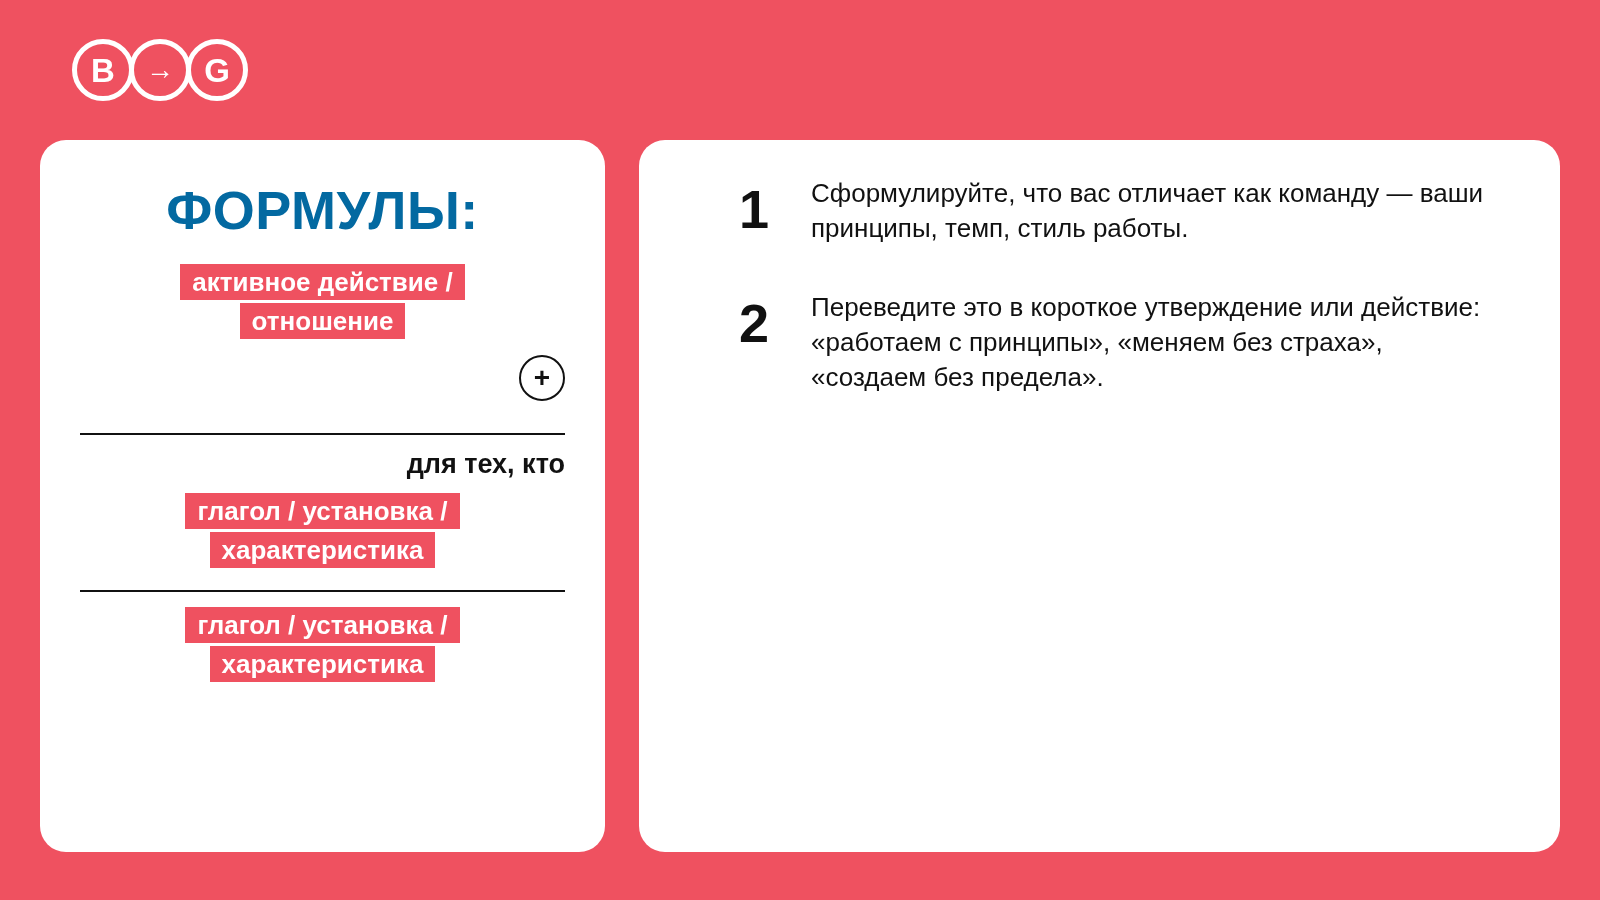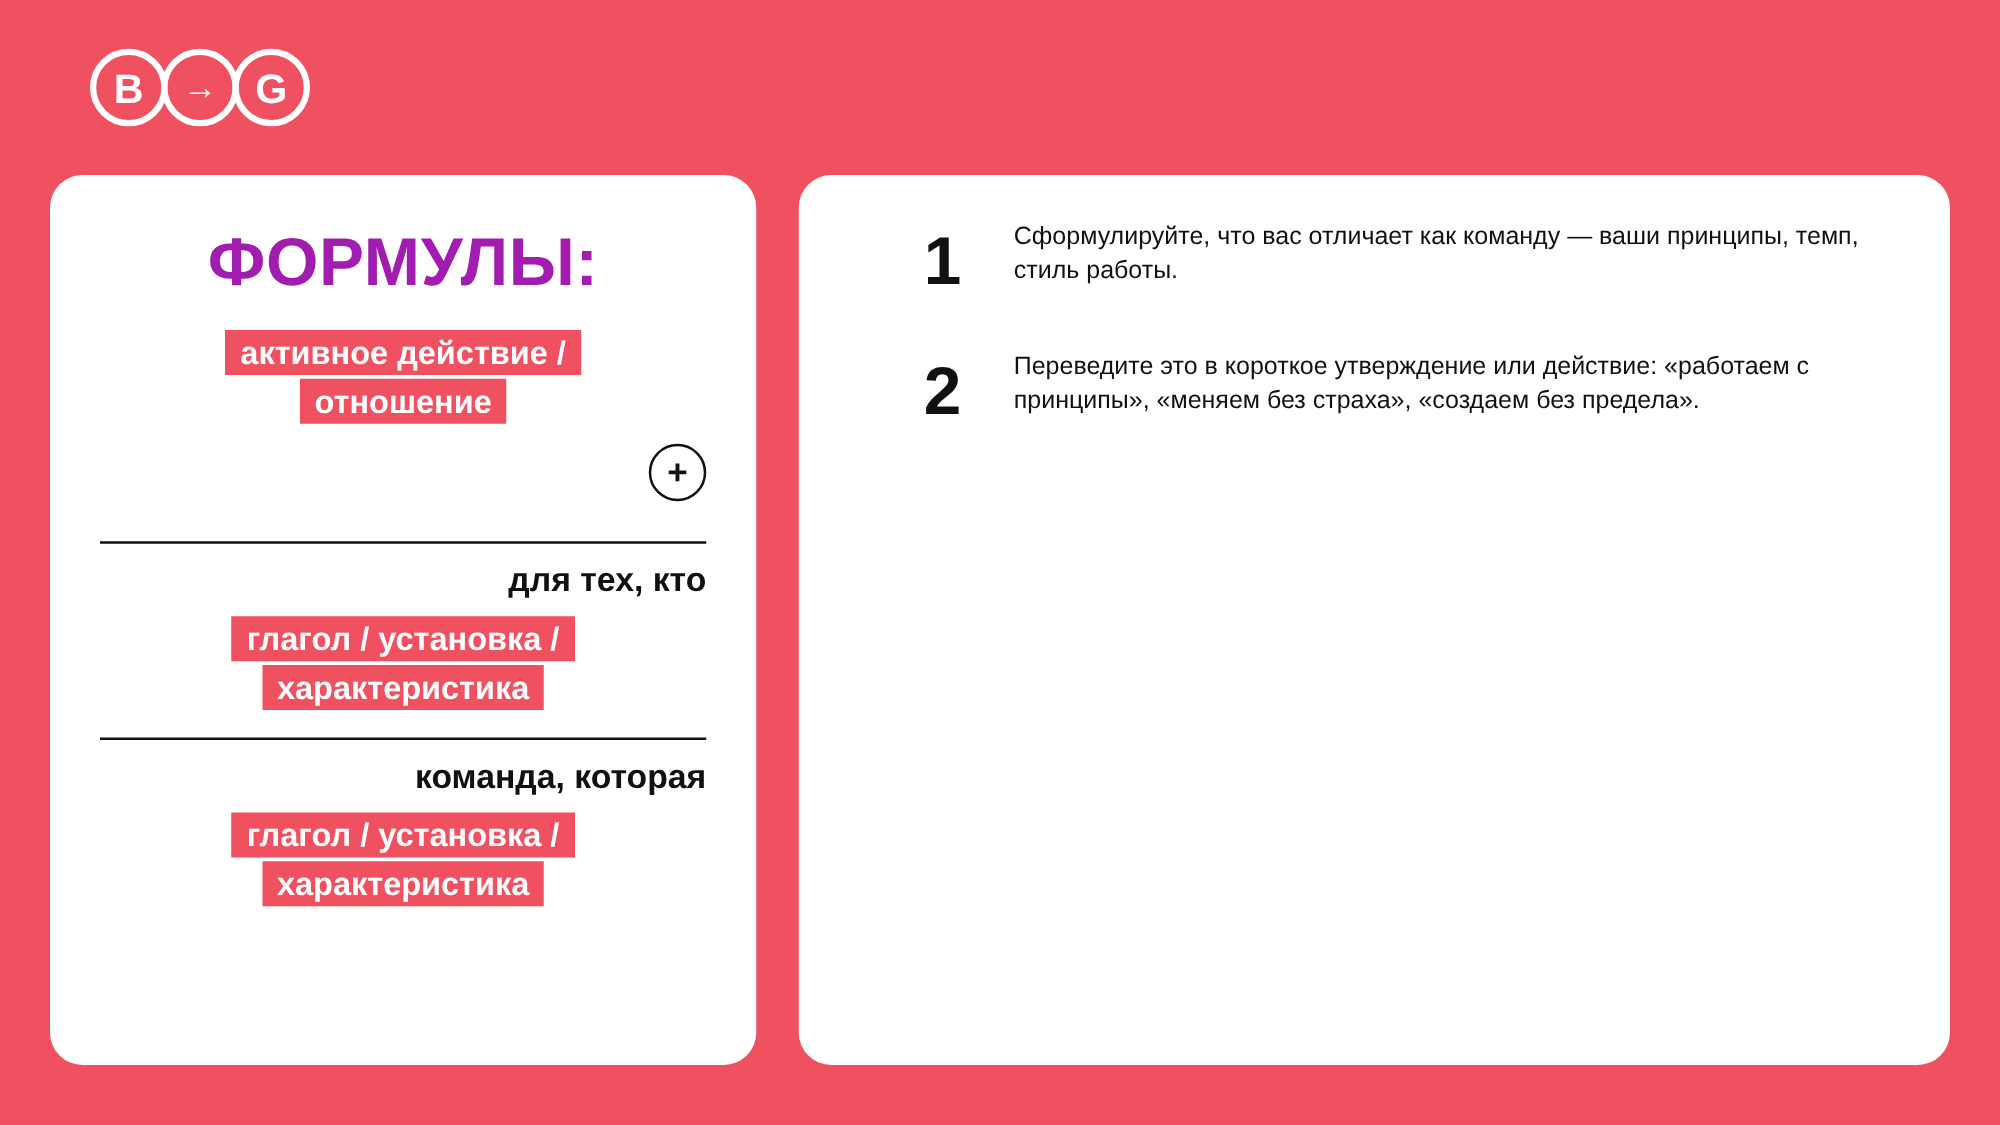--- a/index.html
+++ b/index.html
@@ -84,21 +84,21 @@
     padding: 36px 40px 30px 40px;
   }
   .card-right {
     flex: 1;
     padding: 36px 56px 30px 56px;
   }
   .card-heading {
     text-align: center;
     font-size: 54px;
     font-weight: bold;
-    color: #a21caf;
+    color: #0369a1;
     letter-spacing: 0.5px;
     margin: 6px 0 24px 0;
     line-height: 1.05;
   }
   .card-right .card-heading {
     letter-spacing: 1px;
     margin-bottom: 60px;
   }
 
   
@@ -170,21 +170,21 @@
   .step-num {
     font-size: 54px;
     font-weight: bold;
     color: #111111;
     line-height: 1;
     width: 72px;
     flex: none;
     padding-top: 6px;
   }
   .step-text {
-    font-size: 20px;
+    font-size: 26px;
     color: #111111;
     line-height: 1.35;
     max-width: 730px;
   }
 </style>
 </head>
 <body>
 
 <div class="slide">
 
@@ -217,21 +217,20 @@
         <div class="connector">для тех, кто</div>
 
         <div class="tag-row">
           <div class="tag-wrap">
             <span class="tag">глагол / установка / характеристика</span>
           </div>
         </div>
 
         <div class="divider"></div>
 
-        <div class="connector">команда, которая</div>
 
         <div class="tag-row">
           <div class="tag-wrap">
             <span class="tag">глагол / установка / характеристика</span>
           </div>
         </div>
 
       </div>
     </div>
 

